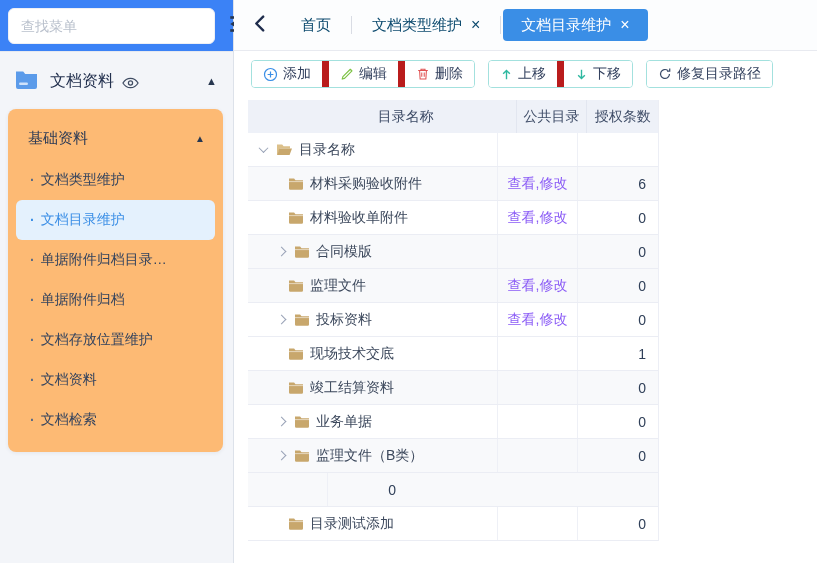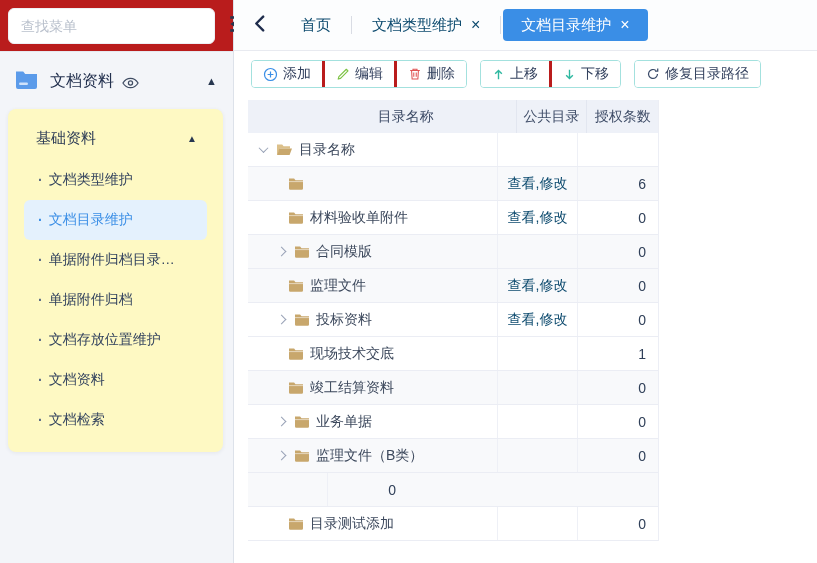--- a/index.html
+++ b/index.html
@@ -2,65 +2,65 @@
 <html><head>
 <meta charset="utf-8">
 <style>
   * { margin:0; padding:0; box-sizing:border-box; }
   html,body { width:817px; height:563px; overflow:hidden; }
   body { font-family:"Liberation Sans","DejaVu Sans",sans-serif; background:#fff; color:#33435e; }
   .app { display:flex; width:817px; height:563px; }
 
   
   .sidebar { width:234px; min-width:234px; background:#f3f5f9; border-right:1px solid #dde2ea; display:flex; flex-direction:column; }
-  .search-row { background:#b91c1c; height:52px; display:flex; align-items:center; gap:10px; padding:8px 10px 8px 8px; border-bottom:1px solid #e6e9f0; }
+  .search-row { background:#3b82f6; height:52px; display:flex; align-items:center; gap:10px; padding:8px 10px 8px 8px; border-bottom:1px solid #e6e9f0; }
   .search-input { flex:1; height:36px; border:1px solid #eef0f5; border-radius:6px; padding:0 12px; font-size:14px; color:#333; outline:none; background:#fff; }
   .search-input::placeholder { color:#b9c0cc; }
   .collapse-btn { background:none; border:none; cursor:pointer; display:flex; align-items:center; padding:2px; }
   .root-row { display:flex; align-items:center; padding:17px 16px 10px 14px; }
   .root-label { font-size:16px; color:#23314f; margin:0 8px 0 11px; }
   .eye { display:flex; align-items:center; margin-top:2px; }
   .tri { font-size:11px; color:#273750; margin-left:auto; line-height:1; }
-  .menu-card { margin:5px 10px 0 8px; background:#fef9c3; border-radius:8px; box-shadow:0 1px 4px rgba(31,45,77,.07); padding:8px 16px 12px; }
+  .menu-card { margin:5px 10px 0 8px; background:#fdba74; border-radius:8px; box-shadow:0 1px 4px rgba(31,45,77,.07); padding:8px 8px 12px; }
   .group-header { display:flex; align-items:center; padding:12px 10px 12px 12px; font-size:15px; color:#2b3a55; }
   .group-header .tri { margin-left:auto; font-size:10px; }
   .menu-item { height:40px; display:flex; align-items:center; padding:0 4px 0 14px; border-radius:6px; font-size:14px; color:#33435e; cursor:pointer; }
   .menu-item .bullet { margin-right:6px; color:#5a6a85; font-weight:bold; }
   .menu-item.selected { background:#e4f1fd; color:#3a8ee6; }
   .menu-item.selected .bullet { color:#3a8ee6; }
 
   
   .main { flex:1; display:flex; flex-direction:column; background:#fff; }
   .tabbar { height:51px; background:#fcfdfe; border-bottom:1px solid #e8eaf0; display:flex; align-items:center; padding:0 10px 0 14px; }
   .back-btn { background:none; border:none; cursor:pointer; padding:4px 6px; margin-right:12px; display:flex; align-items:center; }
   .tab { height:32px; display:flex; align-items:center; gap:9px; padding:0 18px; font-size:15px; color:#0c4a6e; cursor:pointer; border-radius:4px; white-space:nowrap; }
   .tab.active { background:#3a8ee6; color:#fff; }
   .tab-close { font-size:16px; line-height:1; cursor:pointer; }
   .tab-divider { width:1px; height:18px; background:#d9dce4; margin:0 2px; }
 
   .toolbar { display:flex; align-items:center; gap:13px; padding:9px 0 8px 17px; }
   .btn-group { display:flex; border:1px solid #a3e1de; border-radius:4px; overflow:hidden; background:#fff; }
-  .tbtn { display:flex; align-items:center; gap:5px; height:26px; padding:0 11px; background:#fff; border:none; border-left:3px solid #b91c1c; font-size:14px; color:#33415e; cursor:pointer; font-family:inherit; white-space:nowrap; }
+  .tbtn { display:flex; align-items:center; gap:5px; height:26px; padding:0 11px; background:#fff; border:none; border-left:7px solid #b91c1c; font-size:14px; color:#33415e; cursor:pointer; font-family:inherit; white-space:nowrap; }
   .tbtn:first-child { border-left:none; }
   .ticon { display:flex; align-items:center; }
 
   
   .table { margin:4px 0 0 14px; width:411px; font-size:14px; border-right:1px solid #eceef5; }
   .thead { display:flex; background:#eef1f8; height:33px; color:#3d4b66; }
   .th { display:flex; align-items:center; justify-content:center; border-right:1px solid #e2e6f0; }
   .th:last-child { border-right:none; }
   .col-name { width:250px;margin-left:48px; }
   .col-public { width:80px; }
   .col-count { width:80px; }
   .tr { display:flex; height:34px; border-bottom:1px solid #ebedf4; background:#fff; }
   .tr.striped { background:#f8f9fb; }
   .td { display:flex; align-items:center; border-right:1px solid #eef0f6; }
   .td:last-child { border-right:none; }
   .td-name { width:250px; padding-left:12px; color:#3c485c; }
-  .td-public { width:80px; justify-content:center; color:#0c4a6e; }
+  .td-public { width:80px; justify-content:center; color:#8b5cf6; }
   .td-count { width:80px; justify-content:flex-end; padding-right:12px; color:#2f3f58; }
   .indent { display:inline-block; height:1px; }
   .chev { display:inline-block; width:7px; height:7px; border-right:1.4px solid #98a2b6; border-bottom:1.4px solid #98a2b6; margin-right:9px; flex:none; cursor:pointer; }
   .chev.down { transform:rotate(45deg) translate(-1px,-1px); }
   .chev.right { transform:rotate(-45deg); }
   .fold { display:flex; align-items:center; margin-right:6px; flex:none; }
 </style>
 </head>
 <body>
 
@@ -245,20 +245,21 @@
           </div>
           <div class="tr striped">
             <div class="td td-name">
               <span class="indent" style="width: 28px;"></span>
               <span class="fold">
                 <svg width="16" height="13" viewBox="0 0 16 13">
                   <path d="M1 1.6h5.1l1.4 1.7H15v8.2a1.2 1.2 0 0 1-1.2 1.2H2.2A1.2 1.2 0 0 1 1 11.5z" fill="#c8a76c"></path>
                   <path d="M1 4.1h14v1H1z" fill="#fff" opacity=".55"></path>
                 </svg>
               </span>
+              <span>材料采购验收附件</span>
             </div>
             <div class="td td-public">查看,修改</div>
             <div class="td td-count">6</div>
           </div>
           <div class="tr">
             <div class="td td-name">
               <span class="indent" style="width: 28px;"></span>
               <span class="fold">
                 <svg width="16" height="13" viewBox="0 0 16 13">
                   <path d="M1 1.6h5.1l1.4 1.7H15v8.2a1.2 1.2 0 0 1-1.2 1.2H2.2A1.2 1.2 0 0 1 1 11.5z" fill="#c8a76c"></path>

